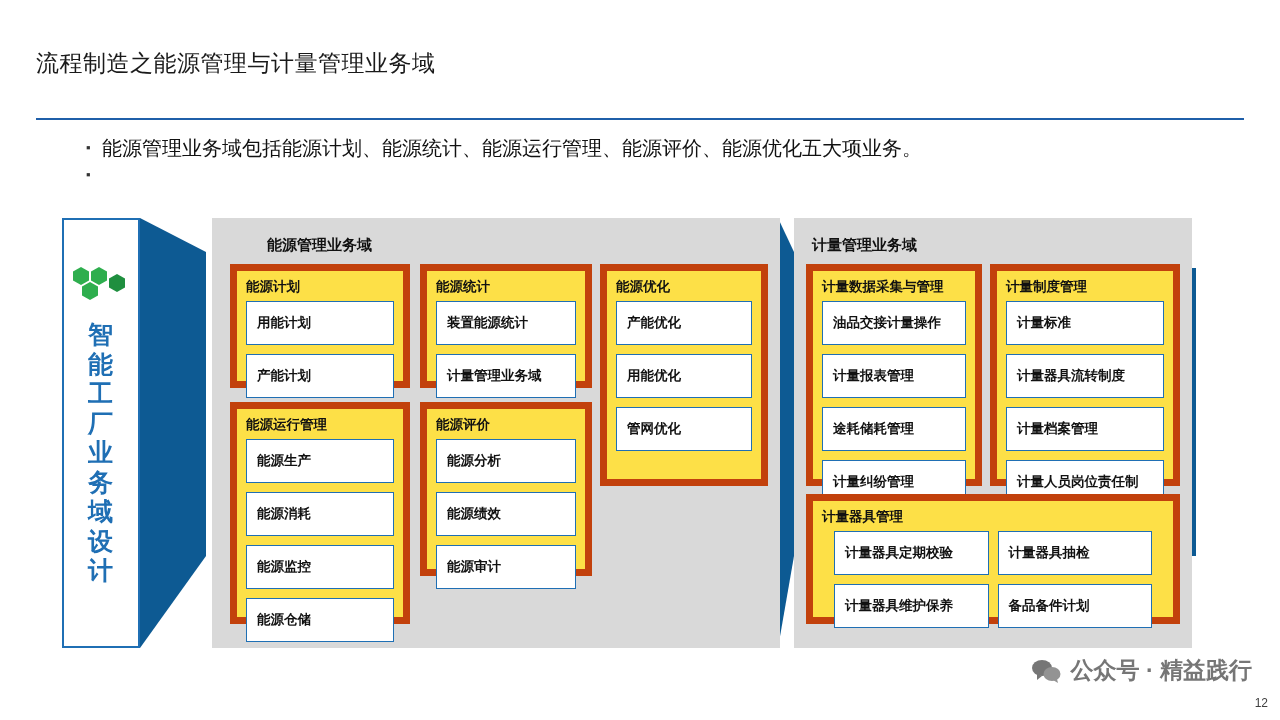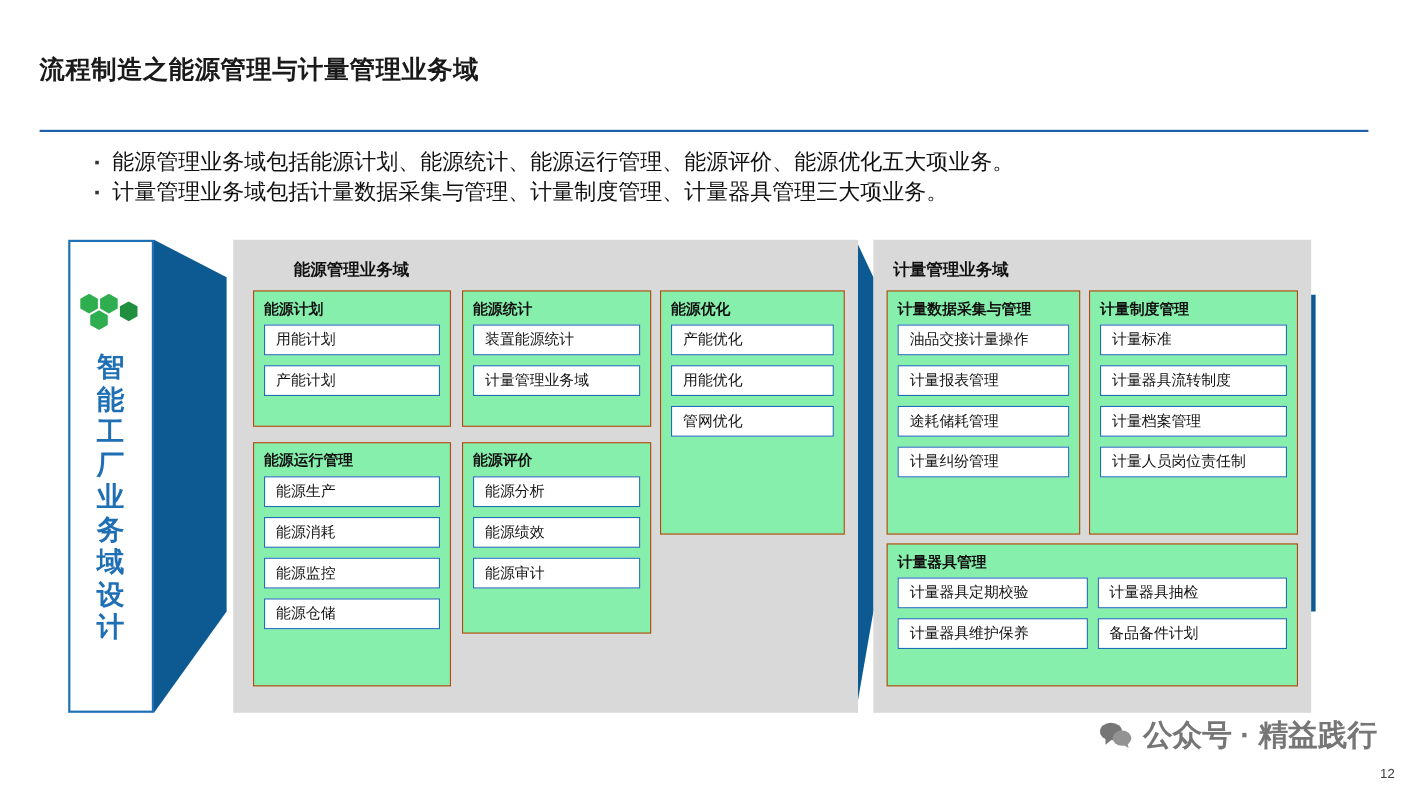--- a/index.html
+++ b/index.html
@@ -15,21 +15,21 @@
     overflow: hidden;
     position: relative;
   }
 
   
   .slide-title {
     position: absolute;
     left: 36px;
     top: 48px;
     font-size: 23px;
-    font-weight: bold;
+    font-weight: normal;
     color: #1a1a1a;
     letter-spacing: 0.5px;
   }
   .title-rule {
     position: absolute;
     left: 36px;
     top: 118px;
     width: 1208px;
     height: 2px;
     background: #1f5fa9;
@@ -102,64 +102,65 @@
   }
   .panel-title {
     position: absolute;
     font-size: 15px;
     font-weight: bold;
     color: #111;
   }
 
   .group {
     position: absolute;
-    background: #86efac;
+    background: #fde047;
     box-sizing: border-box;
-    border: 1px solid #c2410c;
+    border: 7px solid #c2410c;
   }
   .group-title {
     font-size: 13.5px;
     font-weight: bold;
     color: #111;
     padding: 7px 0 5px 9px;
   }
   .cell {
-    height: 28px;
+    height: 44px;
     margin: 0 9px 9px 9px;
     border: 1px solid #1f6fb4;
     background: #ffffff;
     box-sizing: border-box;
     display: flex;
     align-items: center;
     padding-left: 10px;
     font-size: 13.5px;
     color: #111;
+    font-weight: bold;
   }
   .cell.two-col {
     margin: 0 0 9px 0;
   }
   .grid2 {
     display: flex;
     gap: 9px;
-    padding: 0 9px;
+    padding: 0 21px;
   }
   .grid2 > div {
     flex: 1;
   }
 
   
   .watermark {
     position: absolute;
     right: 28px;
     bottom: 34px;
     display: flex;
     align-items: center;
     gap: 10px;
     color: #6b6b6b;
-    font-size: 27px;
+    font-size: 23px;
     font-weight: bold;
     opacity: 0.92;
   }
   .wm-icon {
     width: 30px;
     height: 24px;
   }
   .page-num {
     position: absolute;
     right: 12px;
@@ -174,21 +175,20 @@
 <div class="slide-title">流程制造之能源管理与计量管理业务域</div>
 <div class="title-rule"></div>
 
 <div class="bullets">
   <div class="bullet-row">
     <div class="bullet-mark">▪</div>
     <div class="bullet-text">能源管理业务域包括能源计划、能源统计、能源运行管理、能源评价、能源优化五大项业务。</div>
   </div>
   <div class="bullet-row">
     <div class="bullet-mark">▪</div>
-    <div class="bullet-text">计量管理业务域包括计量数据采集与管理、计量制度管理、计量器具管理三大项业务。</div>
   </div>
 </div>
 
 <svg width="1280" height="720" style="position:absolute;left:0;top:0;pointer-events:none;">
 
   <polygon points="140,218 206,252 206,556 140,648" fill="#0d5a93"></polygon>
 
   <polygon points="778,252 794,252 794,556 778,556" fill="#0d5a93"></polygon>
   <polygon points="778,218 794,252 794,556 778,648" fill="#0d5a93"></polygon>
 

